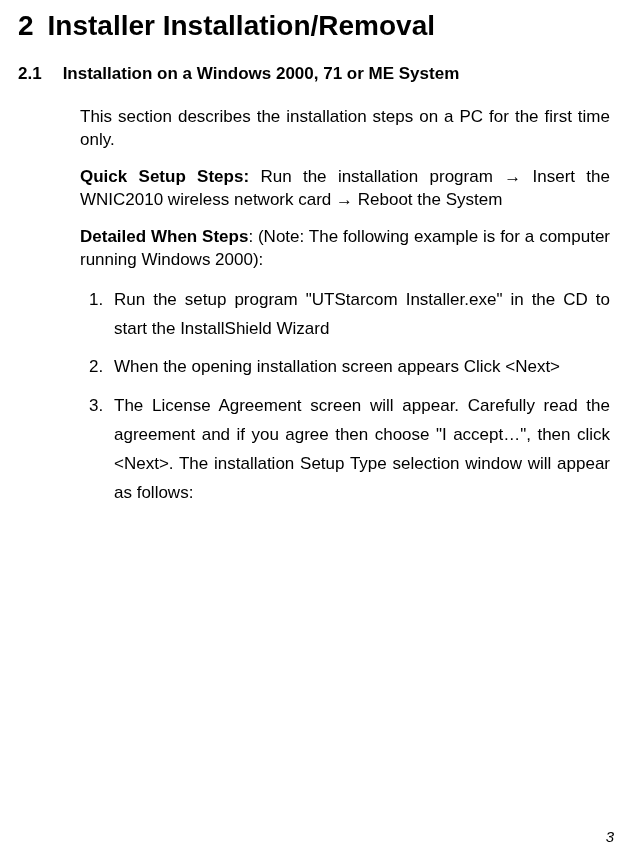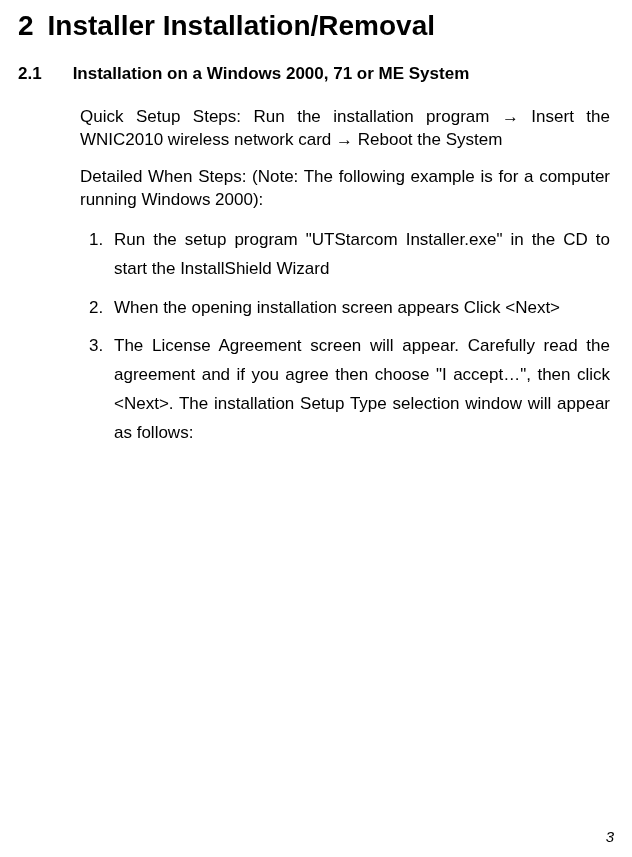--- a/index.html
+++ b/index.html
@@ -20,39 +20,39 @@
       font-weight: bold;
       margin: 0 0 22px 0;
       display: flex;
       gap: 14px;
     }
     .section-heading {
       font-size: 17px;
       font-weight: bold;
       margin: 0 0 22px 0;
       display: flex;
-      gap: 31px;
+      gap: 21px;
     }
     .section-number {
       flex-shrink: 0;
     }
     .body-text {
       margin-left: 62px;
       margin-right: 4px;
     }
     .para {
       font-size: 17px;
       line-height: 1.35;
       margin: 0 0 14px 0;
     }
     .justify {
       text-align: justify;
     }
     .bold {
-      font-weight: normal;
+      font-weight: bold;
     }
     .ordered-list {
       margin: 0;
       padding-left: 28px;
       font-size: 17px;
     }
     .ordered-list li {
       text-align: justify;
       line-height: 1.7;
       margin-bottom: 10px;
@@ -74,20 +74,21 @@
     <span>2</span>
     <span>Installer Installation/Removal</span>
   </h1>
 
   <h2 class="section-heading">
     <span class="section-number">2.1</span>
     <span>Installation on a Windows 2000, 71 or ME System</span>
   </h2>
 
   <div class="body-text">
+    <p class="para justify">This section describes the installation steps on a PC for the first time only.</p>
 
     <p class="para justify">
       <span class="bold">Quick Setup Steps:</span><span> Run the installation program → Insert the WNIC2010 wireless network card → Reboot the System</span>
     </p>
 
     <p class="para justify">
       <span class="bold">Detailed When Steps</span><span>: (Note: The following example is for a computer running Windows 2000):</span>
     </p>
 
 

